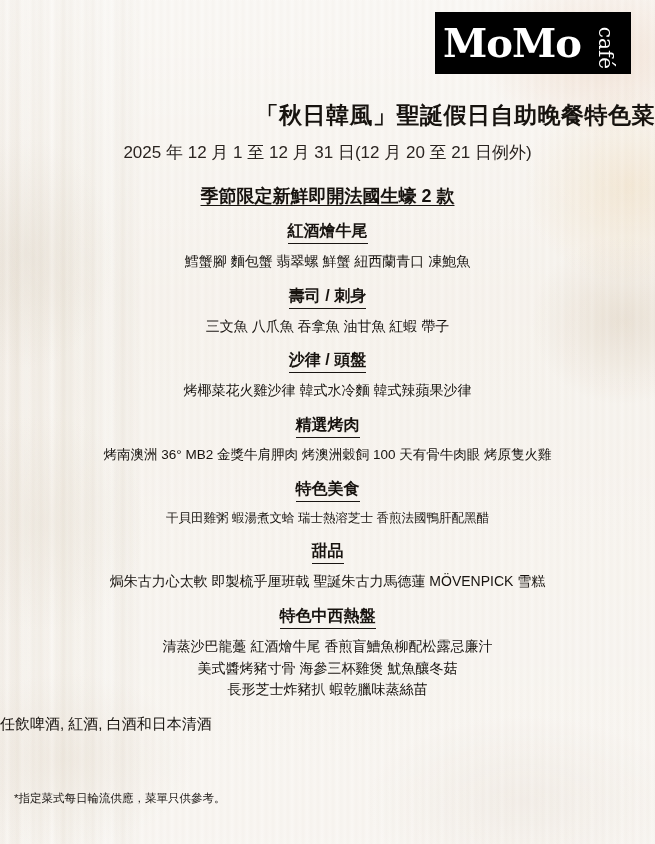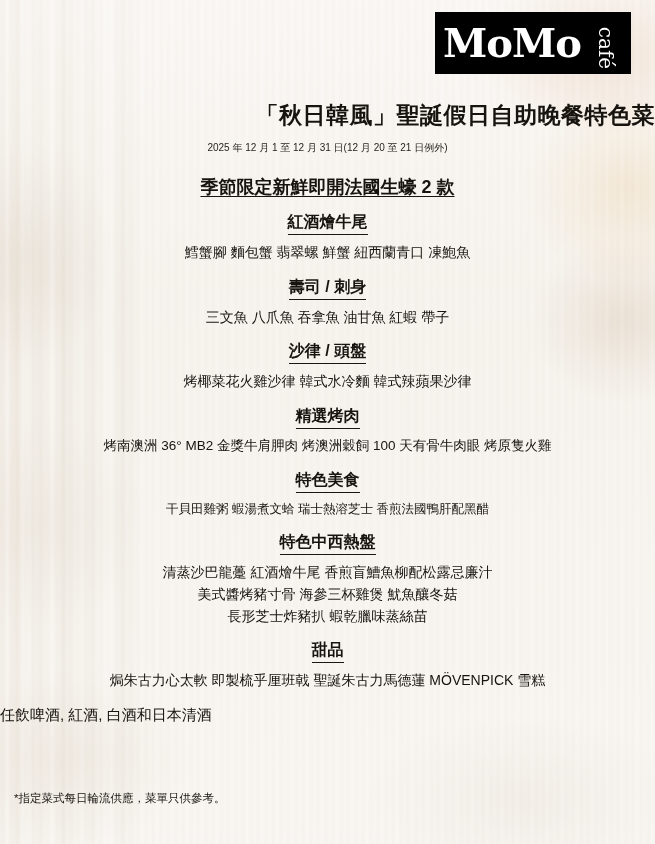--- a/index.html
+++ b/index.html
@@ -91,21 +91,21 @@
   .title {
     text-align: right;
     font-size: 23px;
     font-weight: bold;
     margin: 0;
     padding-top: 100px;
     letter-spacing: 0.5px;
   }
   .subtitle {
     text-align: center;
-    font-size: 10px;
+    font-size: 17px;
     margin-top: 10px;
     color: #2a2420;
   }
   .promo {
     text-align: center;
     font-size: 18px;
     font-weight: bold;
     margin-top: 20px;
   }
   .promo u {
@@ -195,28 +195,28 @@
       <div class="section-head">精選烤肉</div>
       <div class="section-line tight">烤南澳洲 36°  MB2 金獎牛肩胛肉   烤澳洲穀飼 100 天有骨牛肉眼 烤原隻火雞</div>
     </div>
 
     <div class="section">
       <div class="section-head">特色美食</div>
       <div class="section-line small">干貝田雞粥  蝦湯煮文蛤  瑞士熱溶芝士  香煎法國鴨肝配黑醋</div>
     </div>
 
     <div class="section">
+      <div class="section-head">甜品</div>
+      <div class="section-line">焗朱古力心太軟  即製梳乎厘班戟  聖誕朱古力馬德蓮   MÖVENPICK 雪糕</div>
+    </div>
+
+    <div class="section">
       <div class="section-head">特色中西熱盤</div>
       <div class="section-line">清蒸沙巴龍躉   紅酒燴牛尾   香煎盲鰽魚柳配松露忌廉汁</div>
       <div class="section-line">美式醬烤豬寸骨 海參三杯雞煲  魷魚釀冬菇</div>
       <div class="section-line">長形芝士炸豬扒  蝦乾臘味蒸絲苗</div>
     </div>
 
-    <div class="section">
-      <div class="section-head">甜品</div>
-      <div class="section-line">焗朱古力心太軟  即製梳乎厘班戟  聖誕朱古力馬德蓮   MÖVENPICK 雪糕</div>
-    </div>
-
     <div class="drinks">任飲啤酒, 紅酒, 白酒和日本清酒</div>
 
     <div class="footnote">*指定菜式每日輪流供應，菜單只供參考。</div>
   </div>
 </div>
 
 </body></html>

